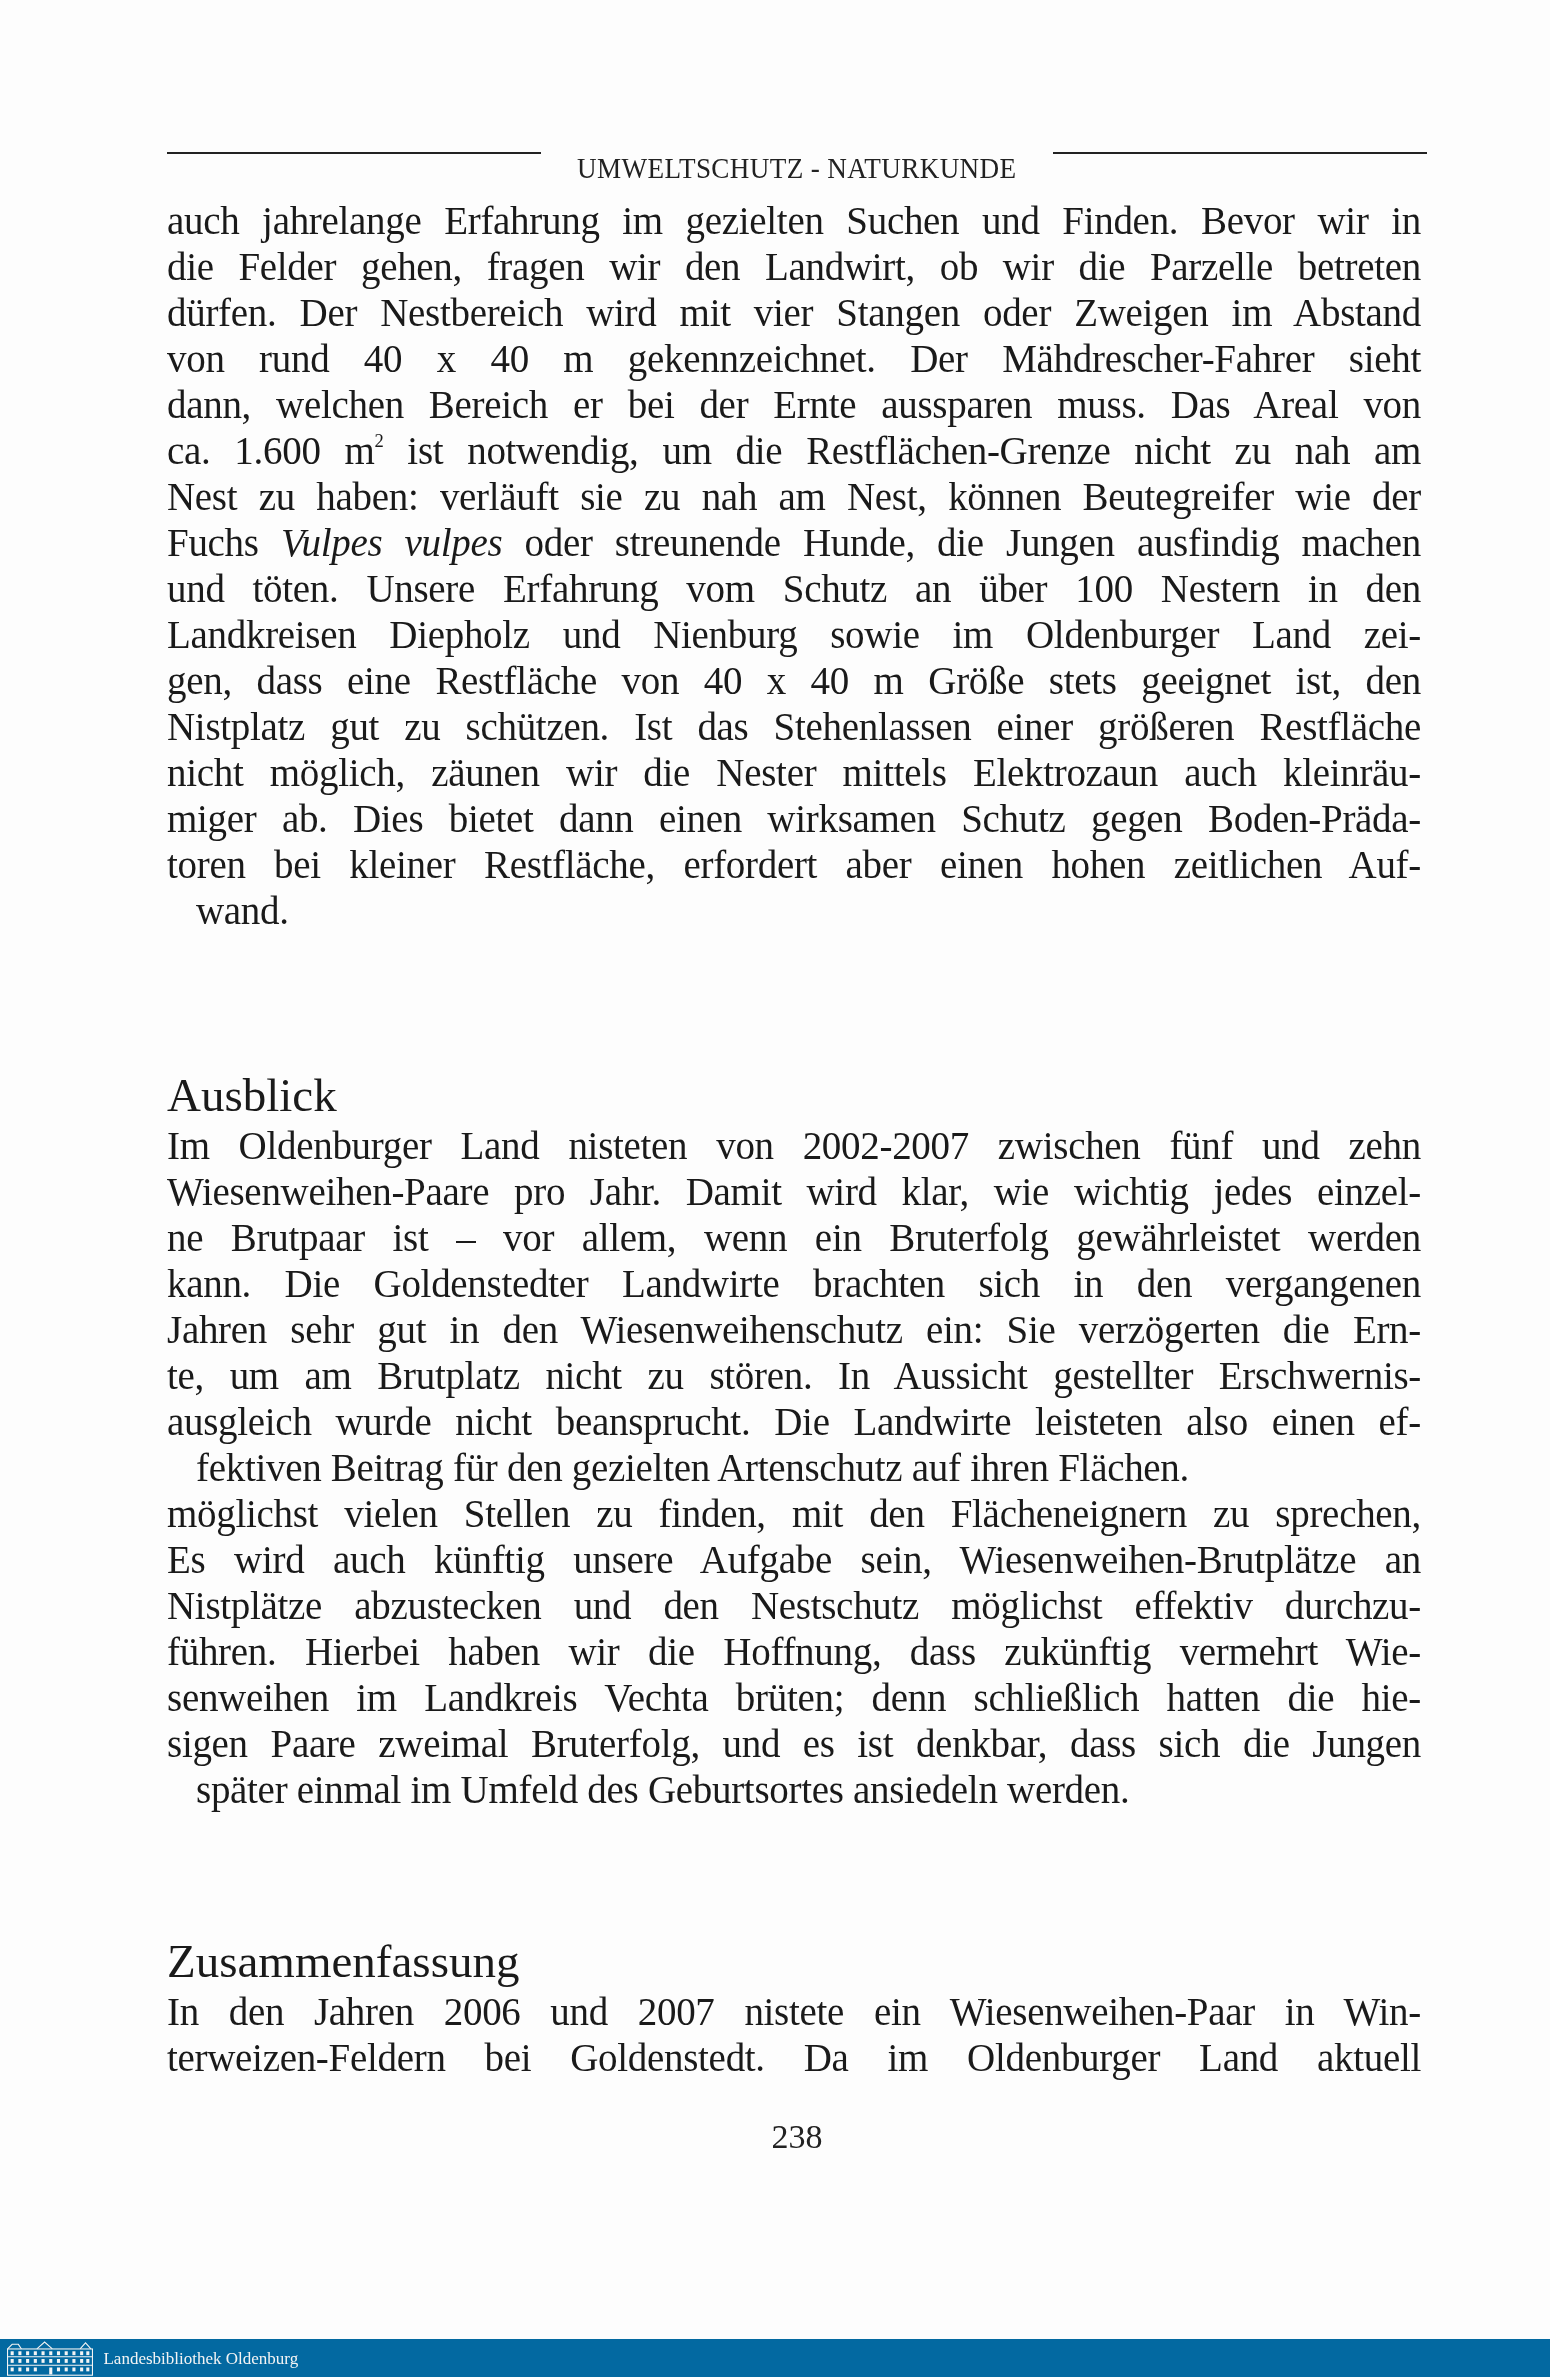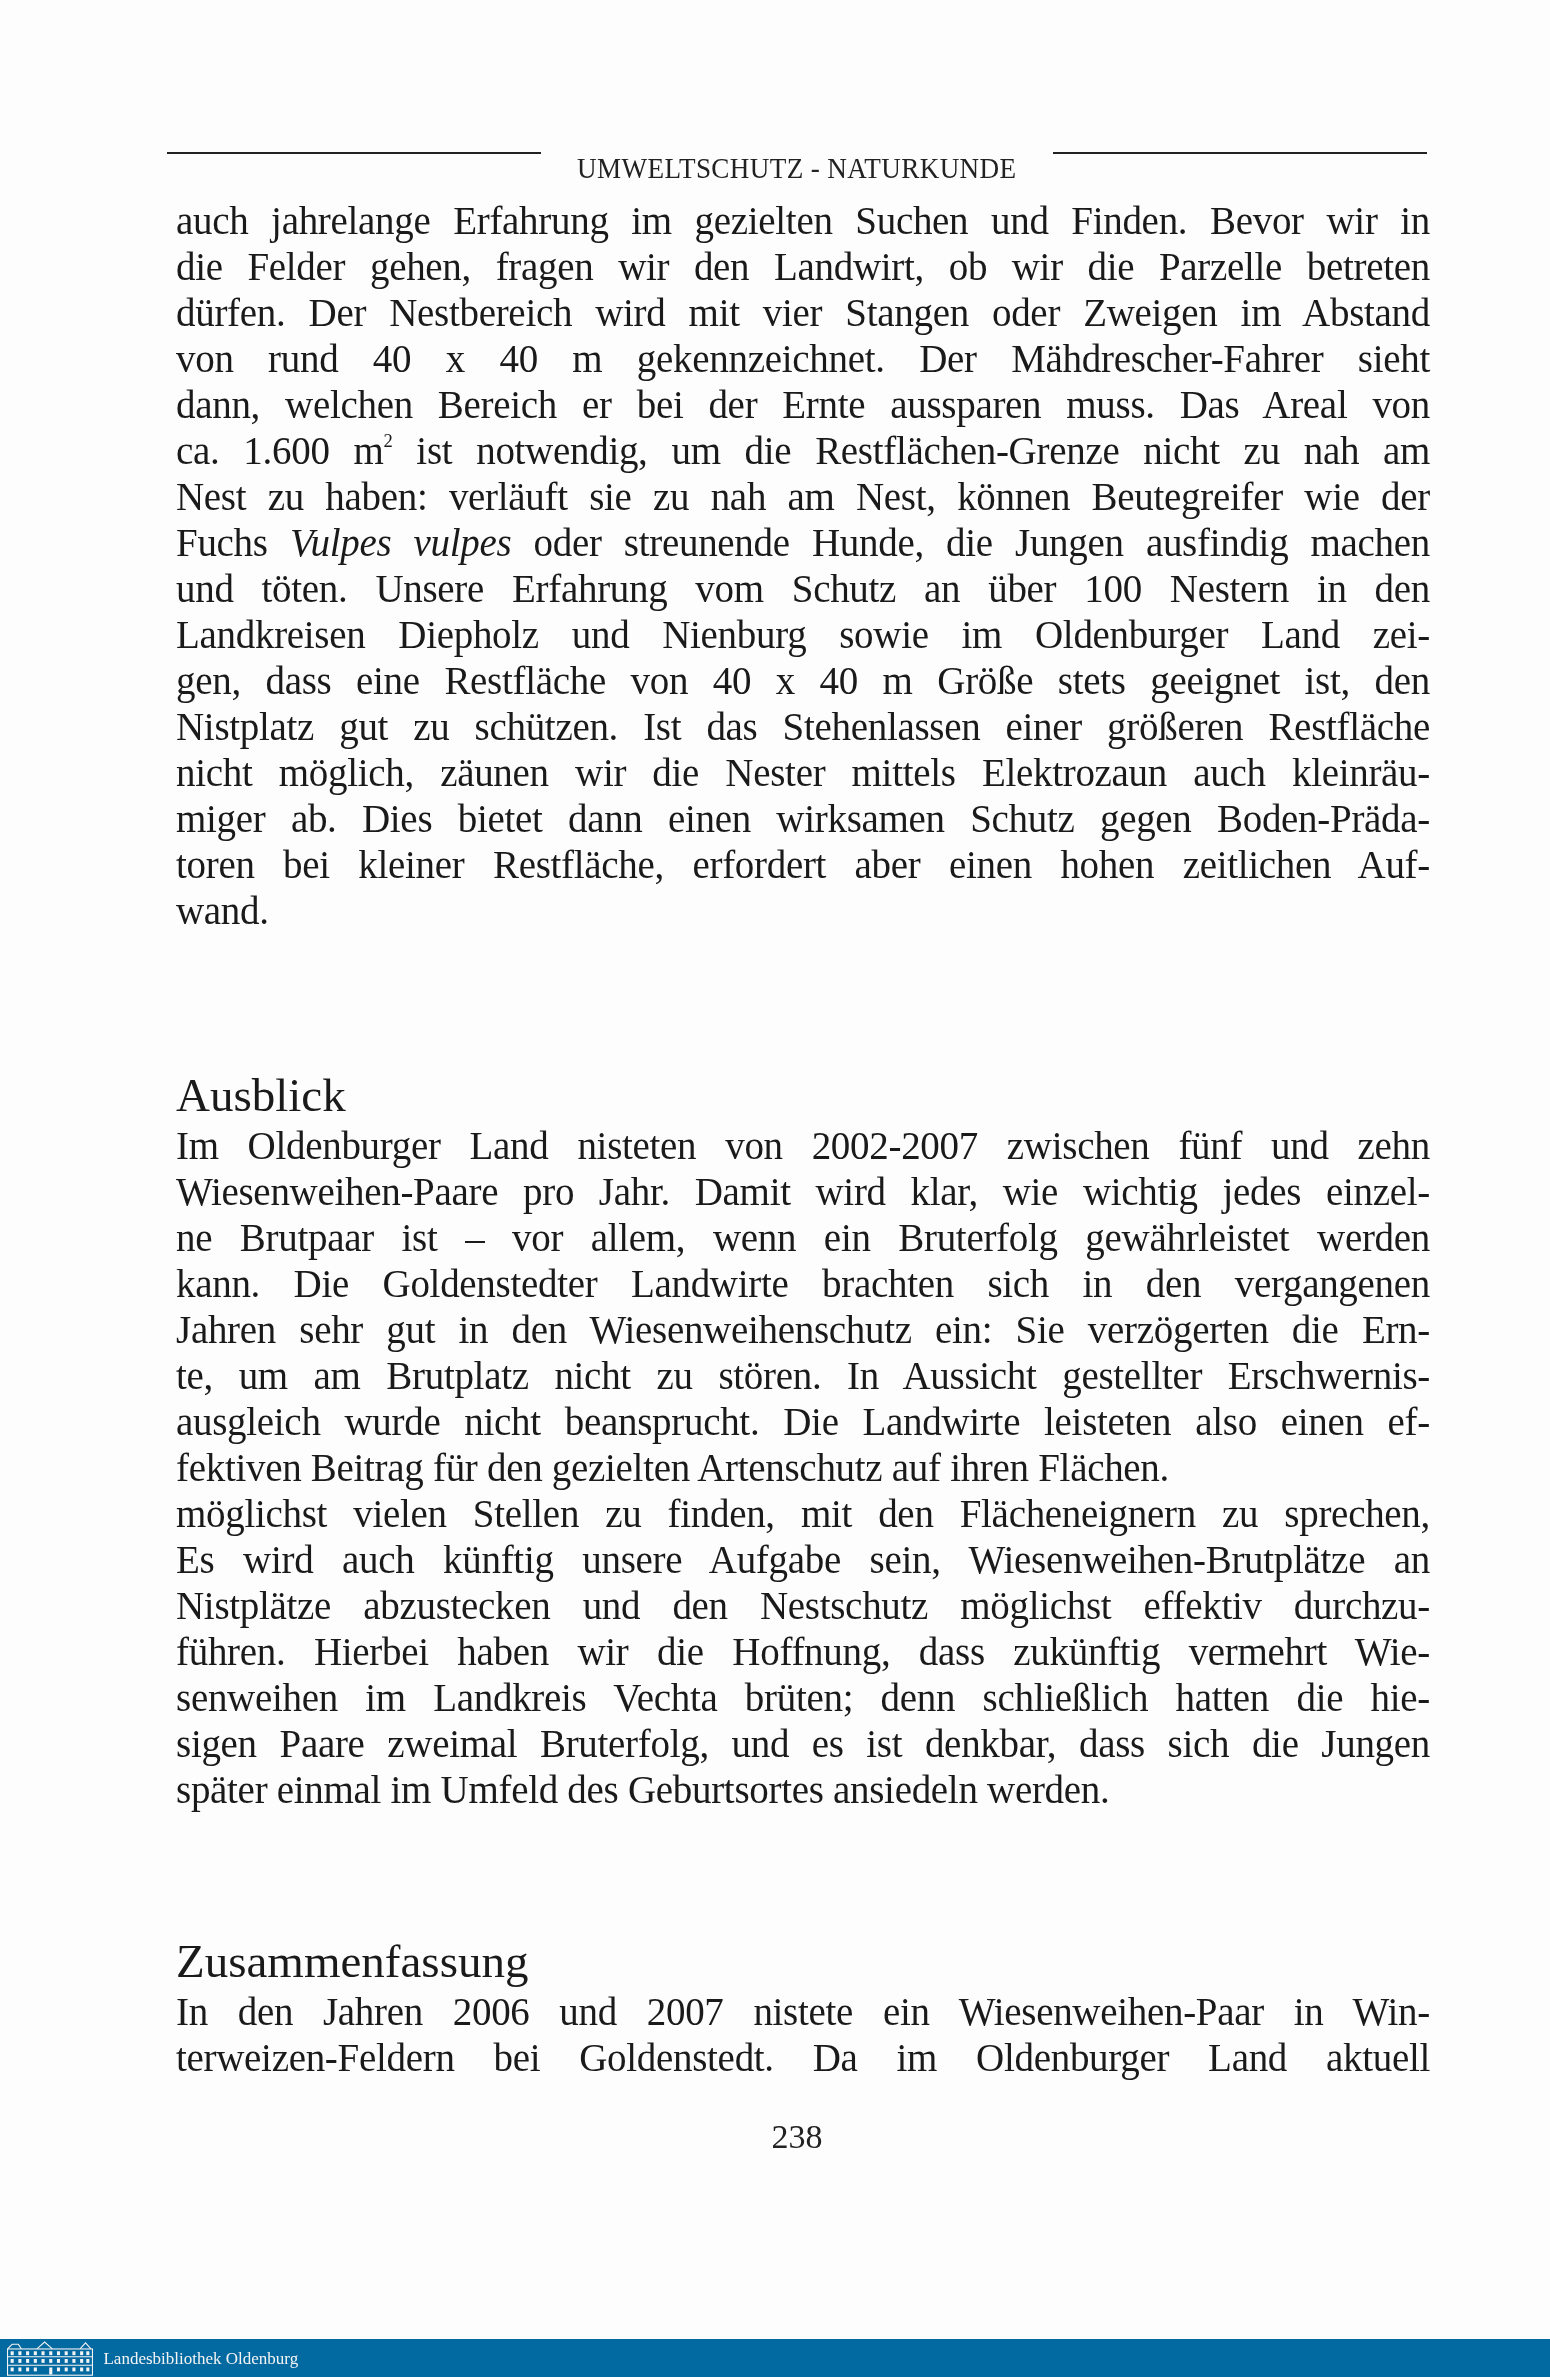--- a/index.html
+++ b/index.html
@@ -11,28 +11,28 @@
   .runhead {
     position: absolute; left: 167px; top: 152px; width: 1260px; height: 47px;
     display: flex; 
   }
   .rule { flex: 1; height: 2.3px; background: #222; }
   .runhead-title {
     padding: 0 17px; font-size: 29.5px; letter-spacing: 0.4px; color: #222;
     white-space: nowrap; transform: scaleX(0.92);
   }
   .body {
-    position: absolute; left: 176px; width: 1254px;
+    position: absolute; left: 167px; width: 1254px;
   }
   .line {
     display: block; height: 46px; line-height: 46px; font-size: 39px;
     white-space: nowrap; text-align: justify; text-align-last: justify;
     letter-spacing: -0.3px;
   }
-  .line.last { text-align-last: left; }
+  .line.last { text-align-last: left; margin-left: 29px; }
   .line i { font-style: italic; }
   sup { font-size: 18.6px; line-height: 0; vertical-align: 17px; }
   .heading {
     display: block; font-size: 47px; line-height: 56px; height: 56px;
     letter-spacing: 0px;
   }
   .pagenum-row {
     position: absolute; left: 167px; top: 2113px; width: 1260px; height: 47px;
     display: flex; align-items: center; flex-direction: column;
   }

